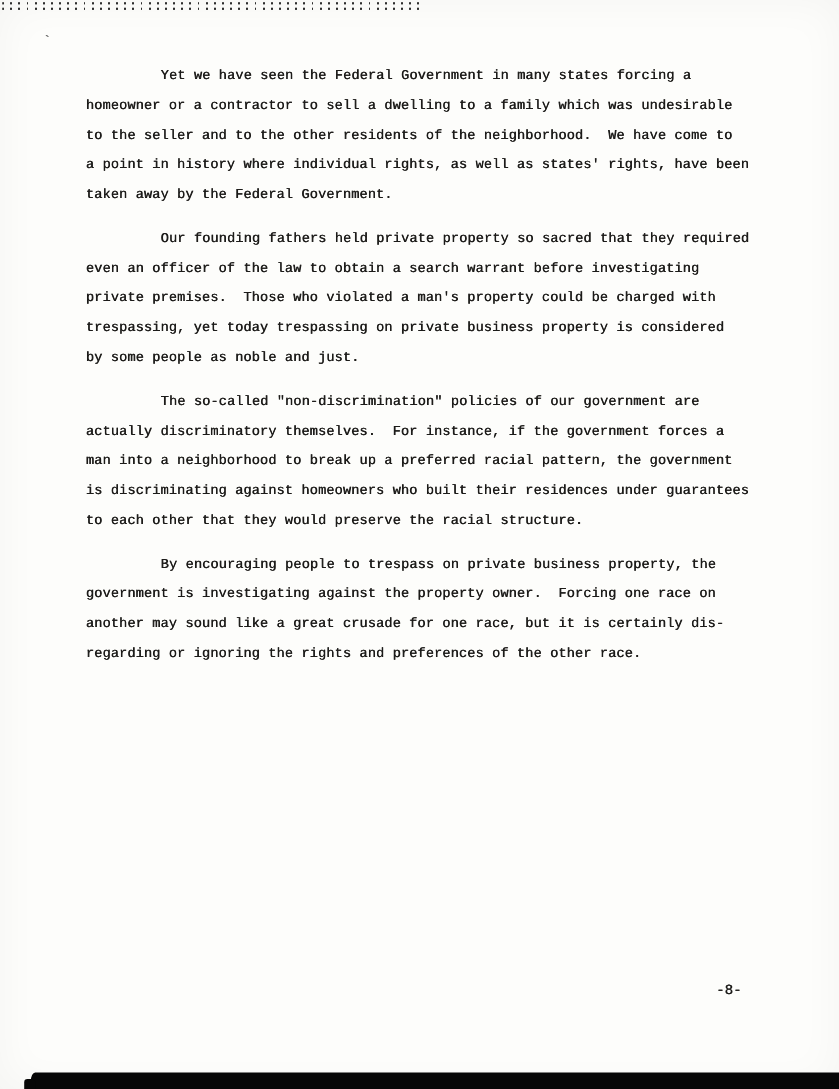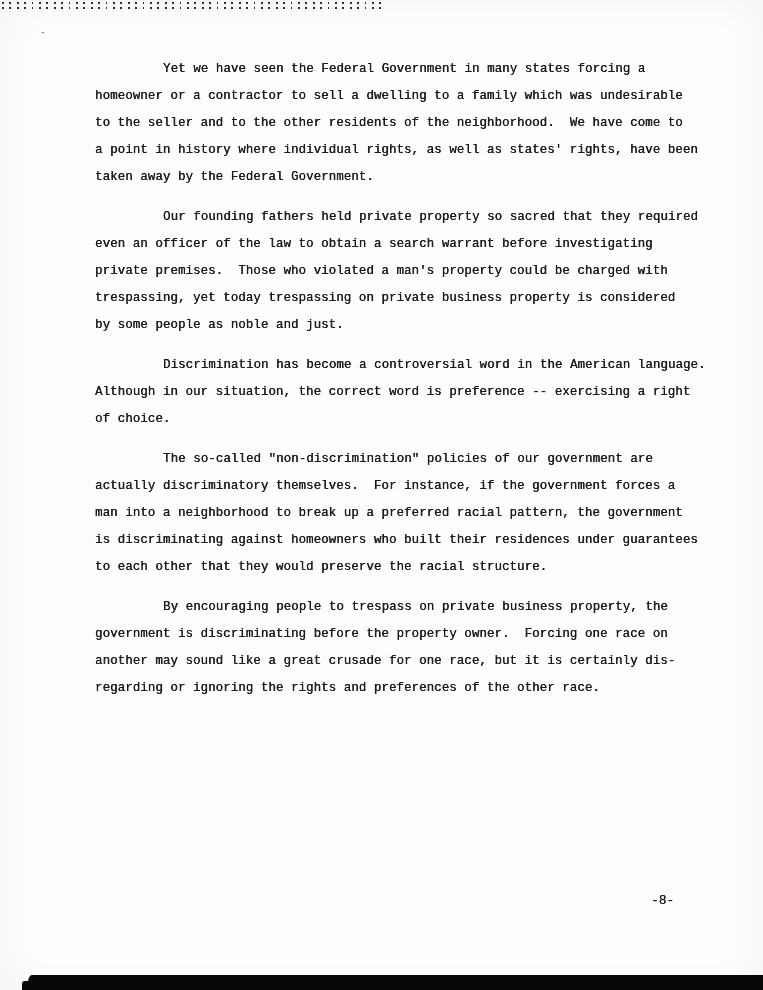--- a/index.html
+++ b/index.html
@@ -38,21 +38,21 @@
     left: 40px;
     top: 30px;
     font-size: 13px;
     color: #2a2a2a;
     transform: rotate(-12deg);
   }
 
   
   .doc-text {
     position: absolute;
-    left: 95px;
+    left: 78px;
     top: 56px;
     width: 614px;
   }
   .doc-text p {
     margin: 0 0 13px 0;
     font-size: 12.4px;
     line-height: 27px;
     color: #1c1b19;
     white-space: pre-wrap;
     text-indent: 68px;
@@ -107,30 +107,27 @@
     <p>Yet we have seen the Federal Government in many states forcing a
 homeowner or a contractor to sell a dwelling to a family which was undesirable
 to the seller and to the other residents of the neighborhood.  We have come to
 a point in history where individual rights, as well as states' rights, have been
 taken away by the Federal Government.</p>
     <p>Our founding fathers held private property so sacred that they required
 even an officer of the law to obtain a search warrant before investigating
 private premises.  Those who violated a man's property could be charged with
 trespassing, yet today trespassing on private business property is considered
 by some people as noble and just.</p>
-    <p>Discrimination has become a controversial word in the American language.
-Although in our situation, the correct word is preference -- exercising a right
-of choice.</p>
     <p>The so-called "non-discrimination" policies of our government are
 actually discriminatory themselves.  For instance, if the government forces a
 man into a neighborhood to break up a preferred racial pattern, the government
 is discriminating against homeowners who built their residences under guarantees
 to each other that they would preserve the racial structure.</p>
     <p>By encouraging people to trespass on private business property, the
-government is discriminating before the property owner.  Forcing one race on
+government is investigating against the property owner.  Forcing one race on
 another may sound like a great crusade for one race, but it is certainly dis-
 regarding or ignoring the rights and preferences of the other race.</p>
   </div>
 
   <div class="page-number">-8-</div>
 
   <div class="scan-bar"></div>
 
 </div>
 

